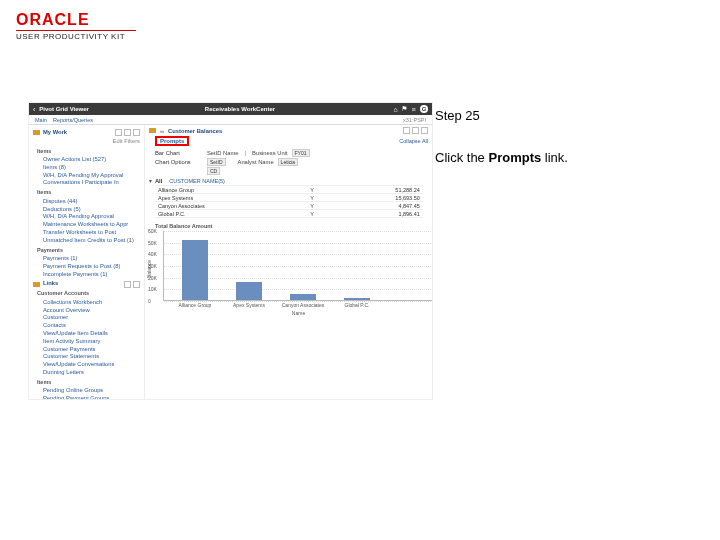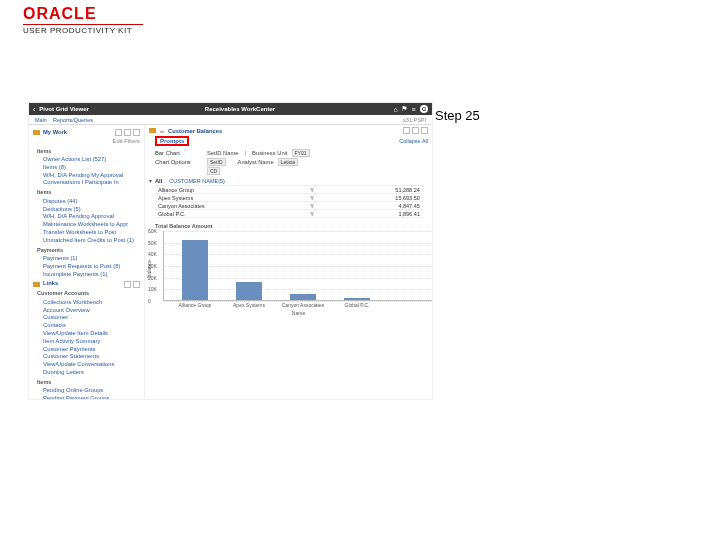--- a/index.html
+++ b/index.html
@@ -9,23 +9,23 @@
     font-family: Arial, Helvetica, sans-serif;
     background: #fff;
     position: relative;
     overflow: hidden;
   }
   
   .hdr {
     position: absolute;
     left: 0; right: 0; top: 0;
     height: 46px;
-    padding: 6px 30px 0 23px;
-    display: flex;
-    align-items: flex-start;
+    padding: 6px 30px 0 16px;
+    display: flex;
+    align-items: center;
     justify-content: space-between;
   }
   .brand { display: flex; flex-direction: column; line-height: 1; }
   .brand-oracle { font-size: 16px; font-weight: bold; color: #d00; letter-spacing: 1px; font-family: Arial; }
   .brand-line { height: 1px; background: #c00; margin: 2px 0 2px 0; width: 120px; }
   .brand-sub { font-size: 8px; letter-spacing: 0.5px; color: #222; }
   .doc-title { font-size: 14px; color: #000; margin-top: 8px; }
 
   
   .main {
@@ -367,15 +367,18 @@
             <div class="bar" style="left: 234px; height: 0px;"></div>
             <div class="xt" style="left: 247px;"></div>
           </div>
       </div>
     </div>
 
   </div>
 
   <div class="instr">
     <div class="step">Step 25</div>
+    <div>
+      <span>Click the </span><b>Prompts</b><span> link.</span>
+    </div>
   </div>
 
 </div>
 
 </body></html>

